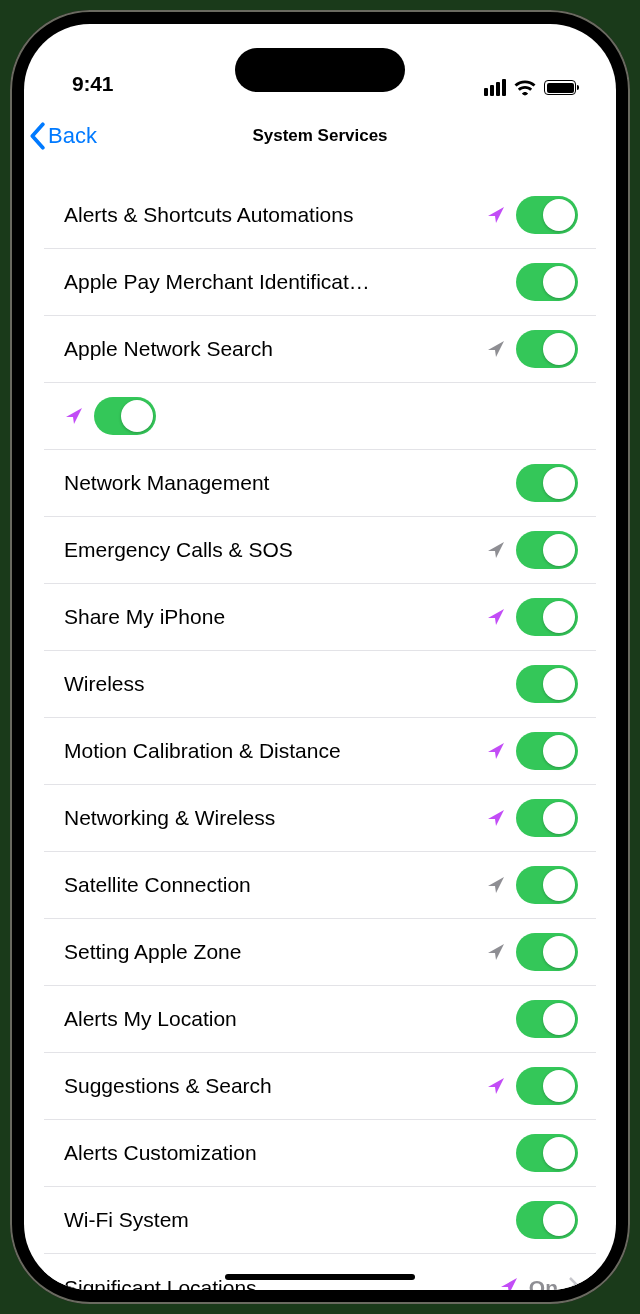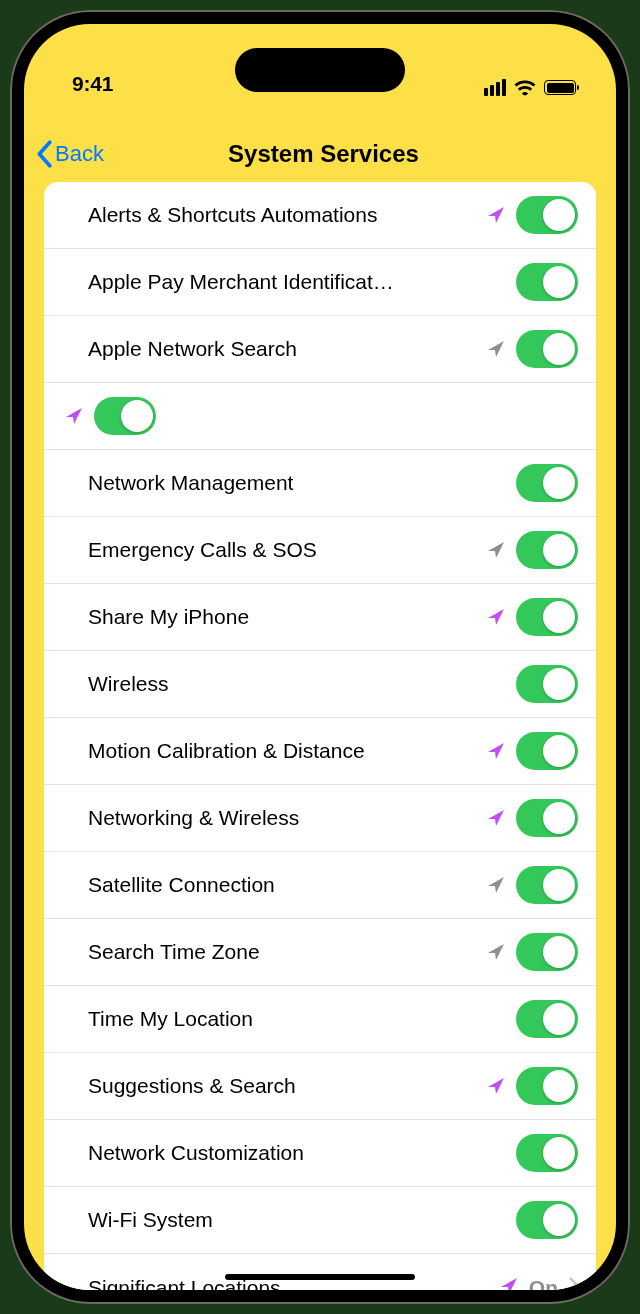--- a/index.html
+++ b/index.html
@@ -25,21 +25,21 @@
   }
   .device::before, .device::after {
     content:"";
     position:absolute;
     background:#2a2a2a;
     border-radius:4px;
   }
   .screen {
     width: 100%;
     height: 100%;
-    background: #fde047;
+    background: #ffffff;
     border-radius: 66px;
     overflow: hidden;
     position: relative;
   }
   .notch {
     position: absolute;
     top: 24px;
     left: 50%;
     transform: translateX(-50%);
     width: 170px;
@@ -67,32 +67,31 @@
   .signal-bars span:nth-child(4){height:17px;}
   .wifi svg { display:block; }
   .battery {
     width:32px; height:15px; border:1.8px solid #000; border-radius:4px; position:relative;
   }
   .battery::after{content:"";position:absolute;right:-4px;top:4px;width:2.5px;height:5px;background:#000;border-radius:0 2px 2px 0;}
   .battery .fill{position:absolute;left:1.5px;top:1.5px;bottom:1.5px;right:1.5px;background:#000;border-radius:2px;}
   .nav-bar {
     height: 64px;
     display:flex;
-    align-items:flex-end;
+    align-items:center;
     position:relative;
     padding: 0 4px;
-    margin-left: 7px;
   }
   .back-btn { display:flex; align-items:center; color:#007aff; font-size:22px; gap:2px; }
   .back-chevron { width:18px; height:28px; }
   .nav-title {
     position:absolute;
     left:0; right:0;
     text-align:center;
-    font-size:24px;
+    font-size:17px;
     font-weight:600;
     pointer-events:none;
   }
   .content {
     padding: 14px 20px 0 20px;
   }
   .list {
     background:#fff;
     border-radius:14px;
     overflow:hidden;
@@ -107,21 +106,20 @@
   }
   .row:last-child{border-bottom:none;}
   .row-label {
     flex:1;
     font-size:21px;
     color:#000;
     white-space:nowrap;
     overflow:hidden;
     text-overflow:ellipsis;
     padding-right:4px;
-    margin-left:24px;
   }
   .arrow-icon { width:20px; height:20px; flex-shrink:0; }
   .arrow-purple path{ fill:#c24cf6; }
   .arrow-gray path{ fill:#8e8e93; }
   .toggle {
     width:62px;
     height:38px;
     background:#34c759;
     border-radius:19px;
     position:relative;
@@ -274,45 +272,45 @@
           <div class="row">
             <div class="row-label">Satellite Connection</div>
             <svg class="arrow-icon arrow-gray" viewBox="0 0 20 20">
               <path d="M2 11 L18 2 L10 18 L9 11 Z"></path>
             </svg>
             <div class="toggle">
               <div class="knob"></div>
             </div>
           </div>
           <div class="row">
-            <div class="row-label">Search Time Zone</div>
+            <div class="row-label">Setting Apple Zone</div>
             <svg class="arrow-icon arrow-gray" viewBox="0 0 20 20">
               <path d="M2 11 L18 2 L10 18 L9 11 Z"></path>
             </svg>
             <div class="toggle">
               <div class="knob"></div>
             </div>
           </div>
           <div class="row">
-            <div class="row-label">Time My Location</div>
+            <div class="row-label">Alerts My Location</div>
             <div class="toggle">
               <div class="knob"></div>
             </div>
           </div>
           <div class="row">
             <div class="row-label">Suggestions &amp; Search</div>
             <svg class="arrow-icon arrow-purple" viewBox="0 0 20 20">
               <path d="M2 11 L18 2 L10 18 L9 11 Z"></path>
             </svg>
             <div class="toggle">
               <div class="knob"></div>
             </div>
           </div>
           <div class="row">
-            <div class="row-label">Network Customization</div>
+            <div class="row-label">Alerts Customization</div>
             <div class="toggle">
               <div class="knob"></div>
             </div>
           </div>
           <div class="row">
             <div class="row-label">Wi-Fi System</div>
             <div class="toggle">
               <div class="knob"></div>
             </div>
           </div>

